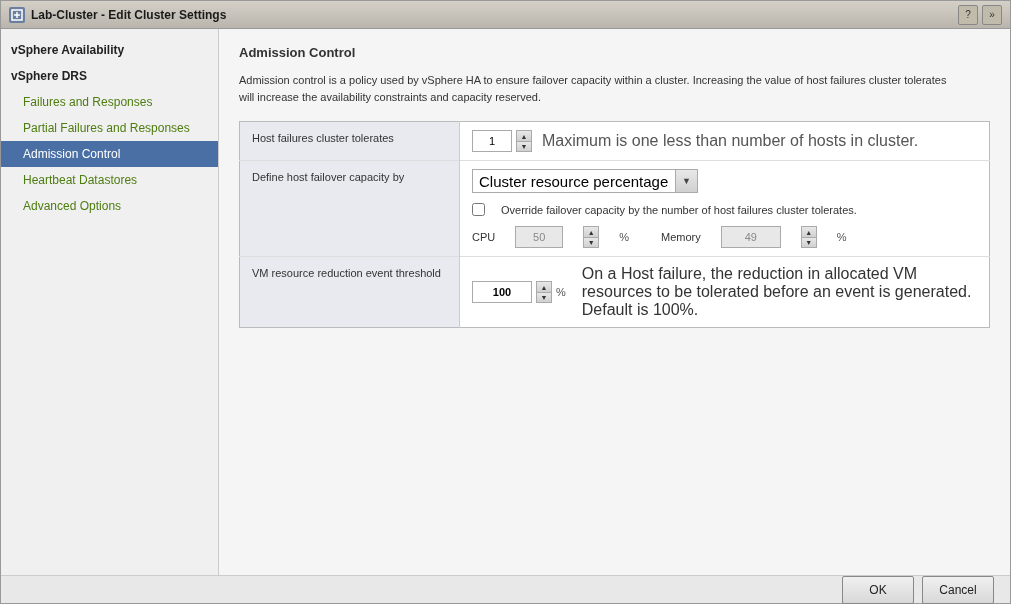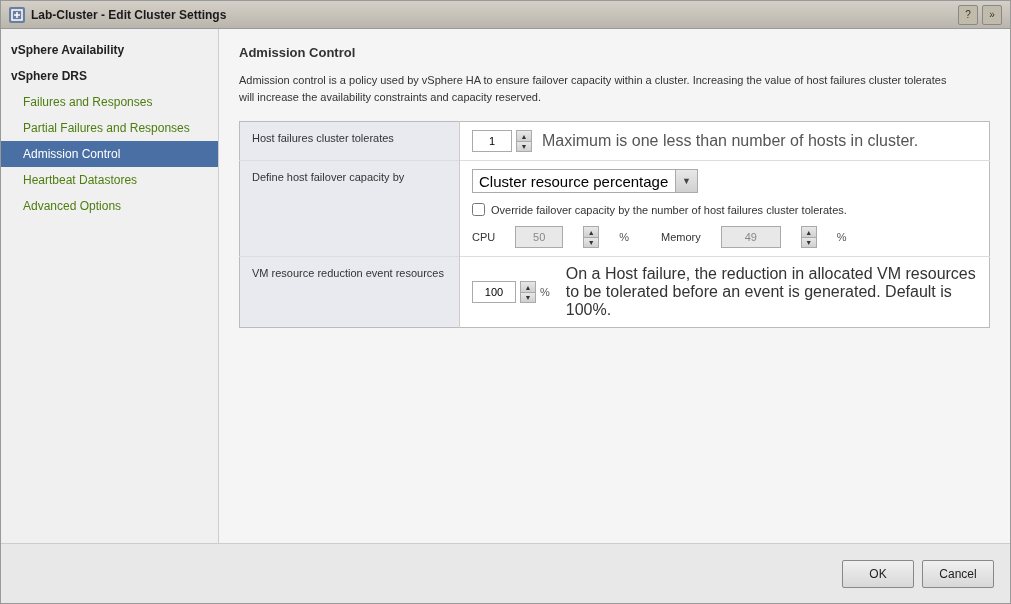--- a/index.html
+++ b/index.html
@@ -239,21 +239,21 @@
       display: flex;
       align-items: center;
       justify-content: center;
       font-size: 9px;
       color: #444;
     }
 
     .checkbox-row {
       display: flex;
       align-items: center;
-      gap: 6px;
+      gap: 16px;
       margin-bottom: 10px;
     }
 
     .checkbox-input {
       width: 13px;
       height: 13px;
       cursor: pointer;
     }
 
     .checkbox-label {
@@ -277,21 +277,21 @@
       font-size: 11px;
       color: #555;
     }
 
     .disabled-input {
       background: #e8e8e8;
       color: #888;
     }
 
     .footer-bar {
-      height: 60px;
+      height: 28px;
       background: #e8e8e8;
       border-top: 1px solid #ccc;
       display: flex;
       align-items: center;
       justify-content: flex-end;
       padding: 0 16px;
       gap: 8px;
       flex-shrink: 0;
     }
 
@@ -396,24 +396,24 @@
                   <div class="spinner-btn">▲</div>
                   <div class="spinner-btn">▼</div>
                 </div>
                 <span class="pct-label">%</span>
               </div>
             </div>
           </td>
         </tr>
 
         <tr class="settings-row">
-          <td class="settings-label">VM resource reduction event resources</td>
+          <td class="settings-label">VM resource reduction event threshold</td>
           <td class="settings-value">
             <div class="spinner-group">
-              <input type="text" class="spinner-input" value="100" style="width: 44px;">
+              <input type="text" class="spinner-input" value="100" style="width: 60px; font-weight: bold;">
               <div class="spinner-buttons">
                 <div class="spinner-btn">▲</div>
                 <div class="spinner-btn">▼</div>
               </div>
               <span class="pct-label" style="margin-right:6px;">%</span>
               <span class="vm-desc">On a Host failure, the reduction in allocated VM resources to be tolerated before an event is generated. Default is 100%.</span>
             </div>
           </td>
         </tr>
       </tbody>

